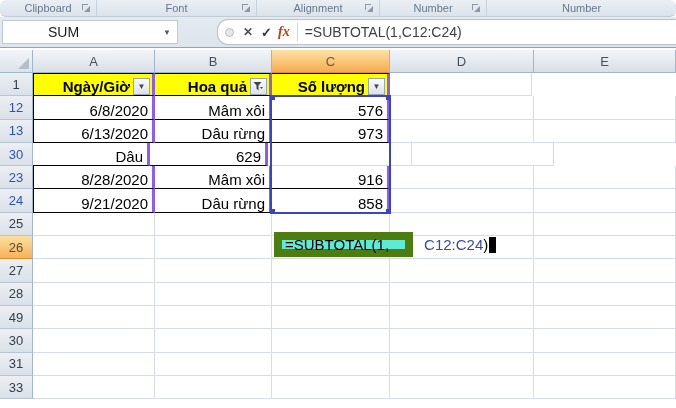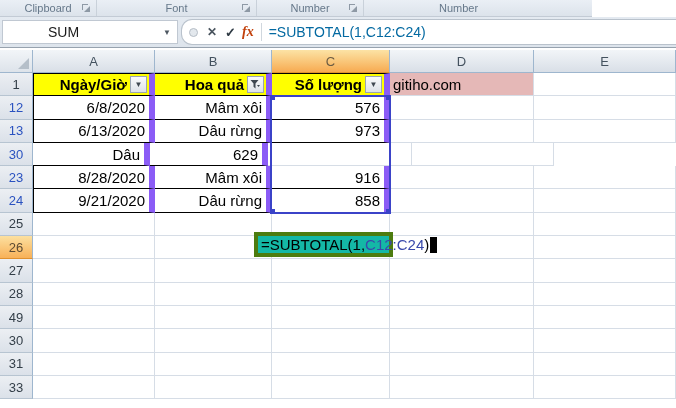--- a/index.html
+++ b/index.html
@@ -1,48 +1,48 @@
 <!DOCTYPE html>
 <html><head>
 <meta charset="utf-8">
 <style>
   * { margin:0; padding:0; box-sizing:border-box; }
   html,body { font-family:"Liberation Sans", sans-serif; }
   .screen { position:relative; width:676px; height:408px; background:#fff; overflow:hidden; }
 
   
-  .ribbon-strip { position:absolute; left:0; top:0; width:592px; height:17px;
-    background:linear-gradient(#eaeff5,#dce3eb); border-bottom:1px solid #c3cbd5; display:flex; }
+  .ribbon-strip { position:absolute; left:0; top:0; width:676px; height:17px;
+    background:linear-gradient(#eaeff5,#dce3eb); border-bottom:1px solid #c3cbd5; display:flex;border-radius:6px; }
   .rgroup { position:relative; height:100%; display:flex; align-items:center; justify-content:center;
     border-right:1px solid #c9d1da; }
   .rgroup:last-child { border-right:none; }
   .rlabel { font-size:11px; color:#66788a; }
   .launcher { position:absolute; right:5px; top:4px; width:9px; height:9px; }
   .launcher::before { content:""; position:absolute; left:0; top:0; width:5px; height:5px;
     border-left:1px solid #8e99a5; border-top:1px solid #8e99a5; }
   .launcher::after { content:""; position:absolute; right:1px; bottom:1px; width:0; height:0;
     border-left:3px solid transparent; border-top:3px solid transparent;
     border-right:3px solid #8e99a5; border-bottom:3px solid #8e99a5; }
 
   
   .formula-bar { position:absolute; left:0; top:17px; width:676px; height:31px;
     background:linear-gradient(#e4eaf1,#dde4ec); border-bottom:1px solid #97a2ae;
-    display:flex; align-items:center; padding:2px 0 2px 2px; }
+    display:flex; align-items:center; padding:2px 0 2px 2px;gap:36px; }
   .name-box { width:176px; height:24px; background:#fff; border:1px solid #c0c8d2;
     display:flex; align-items:center; font-size:14px; color:#1a1a1a; padding-left:45px; }
   .nb-arrow { margin-left:auto; padding-right:6px; font-size:8px; color:#4e5862; }
   .fb-right { flex:1; height:26px; margin-left:3px; background:#fff; border:1px solid #b9c2cc;
     border-right:none; border-radius:11px 0 0 11px; display:flex; align-items:center; }
   .fb-dot { width:9px; height:9px; border-radius:50%; background:#e3e8ed; border:1px solid #b5bdc6; margin:0 5px 0 7px; }
   .fb-x { font-size:12px; font-weight:bold; color:#4a545e; padding:0 4px; }
   .fb-check { font-size:13px; font-weight:bold; color:#2f3a44; padding:0 4px; }
   .fb-fx { font-family:"Liberation Serif", serif; font-style:italic; font-weight:bold;
     font-size:14px; color:#c2410c; padding:0 4px 0 2px; }
   .fb-div { width:1px; height:18px; background:#d0d7de; margin:0 7px 0 3px; }
-  .fb-input { font-size:14px; color:#0369a1; }
+  .fb-input { font-size:14px; color:#404040; }
 
   
   .grid { position:absolute; left:0; top:50px; width:676px; }
   .ch-row { display:flex; height:23px; }
   .ch { height:23px; background:linear-gradient(#f2f5f8,#d9dfe7); border-right:1px solid #9eb6ce;
     border-bottom:1px solid #9eb6ce; display:flex; align-items:center; justify-content:center;
     font-size:13px; color:#44525f; }
   .ch.sel { background:linear-gradient(#fce3a5,#f7ab51); border-bottom:1px solid #e0912f; color:#6b5b42; }
   .corner { position:relative; background:linear-gradient(#f2f5f8,#dde3ea); }
   .corner::after { content:""; position:absolute; right:3px; bottom:3px; width:0; height:0;
@@ -51,58 +51,62 @@
   .row { display:flex; height:23.3px; }
   .rh { width:33px; background:linear-gradient(#eceff3,#dbe1e9); border-right:1px solid #9eb6ce;
     border-bottom:1px solid #b7c4d1; display:flex; align-items:center; justify-content:center;
     font-size:13px; color:#333e48; }
   .rh.blue { color:#2a52c0; }
   .rh.sel { background:linear-gradient(#fce0a0,#f8b158); border-bottom:1px solid #e0912f; color:#5c4b33; }
 
   .cell { display:flex; align-items:center; font-size:15px; color:#000; background:#fff;
     border-right:1px solid #d6dde6; border-bottom:1px solid #d6dde6; overflow:hidden; }
   .w-a { width:122px; } .w-b { width:117px; } .w-c { width:118px; } .w-d { width:144px; } .w-e { width:142px; }
-  .tbl { border-right:6px solid #8b5cf6; border-bottom:1px solid #000; }
+  .tbl { border-right:3px solid #8b5cf6; border-bottom:1px solid #000;align-items:flex-end; }
   .tbl-left { border-left:1px solid #000; }
   .tbl-top { border-top:1px solid #000; }
   .yellow { background:#ffff00; font-weight:bold; justify-content:flex-end; padding-right:2px; }
   .pink { background:#e5b8b7; padding-left:3px; }
   .num, .txt { justify-content:flex-end; padding-right:4px; }
 
   .fbtn { width:17px; height:17px; margin-left:3px; flex:0 0 auto;
     background:linear-gradient(#fafbfc,#dde2e8); border:1px solid #9aa5b2;
     display:flex; align-items:center; justify-content:center; font-size:8px; color:#3f4851; }
 
   
   .range-sel { position:absolute; left:270px; top:95px; width:121px; height:119px;
     border:2px solid #3b43c8; pointer-events:none; }
   .handle { position:absolute; width:5px; height:5px; background:#3b43c8; }
   .h-tl { left:-2px; top:-2px; } .h-tr { right:-2px; top:-2px; }
   .h-bl { left:-2px; bottom:-2px; } .h-br { right:-2px; bottom:-2px; }
 
-  .edit-box { position:absolute; left:254px; top:232px; width:139px; height:25px;
-    background:#14b8a6; border:4px solid #4d7c0f; display:flex; align-items:center;
+  .edit-box { position:absolute; left:274px; top:232px; width:139px; height:25px;
+    background:#5eead4; border:8px solid #4d7c0f; display:flex; align-items:center;
     padding-left:3px; font-size:15px; white-space:nowrap; overflow:visible; z-index:5; }
-  .ref-blue { color:#3949ab; }
+  .ref-blue { color:#3949ab;margin-left:35px; }
   .cursor { display:inline-block; width:7px; height:16px; background:#000; margin-left:1px; flex:0 0 auto; }
 
   .funnel-svg { display:block; }
 </style>
 </head>
 <body>
 
 <div class="screen">
 
   <div class="ribbon-strip">
     <div class="rgroup" style="width:97px">
       <span class="rlabel">Clipboard</span>
       <span class="launcher"></span>
     </div>
     <div class="rgroup" style="width:160px">
       <span class="rlabel">Font</span>
+      <span class="launcher"></span>
+    </div>
+    <div class="rgroup" style="width:123px">
+      <span class="rlabel">Alignment</span>
       <span class="launcher"></span>
     </div>
     <div class="rgroup" style="width:107px">
       <span class="rlabel">Number</span>
       <span class="launcher"></span>
     </div>
     <div class="rgroup" style="width:189px">
       <span class="rlabel">Number</span>
     </div>
   </div>
@@ -145,21 +149,20 @@
             <svg class="funnel-svg" width="11" height="11" viewBox="0 0 11 11">
               <path d="M0.5 1 h8 l-3 3.5 v5 l-2 -1.7 v-3.3 z" fill="#3f4851"></path>
               <path d="M8 7 l3 0 l-1.5 2 z" fill="#3f4851" transform="translate(-1,-1)"></path>
             </svg>
           </span>
       </div>
       <div class="cell w-c yellow tbl tbl-top">
         <span>Số lượng</span>
         <span class="fbtn">▼</span>
       </div>
-      <div class="cell w-d pink">gitiho.com</div>
       <div class="cell w-e"></div>
     </div>
 
     <div class="row">
       <div class="rh blue">12</div>
       <div class="cell w-a num tbl tbl-left">6/8/2020</div>
       <div class="cell w-b txt tbl">Mâm xôi</div>
       <div class="cell w-c num tbl">576</div>
       <div class="cell w-d"></div>
       <div class="cell w-e"></div>

